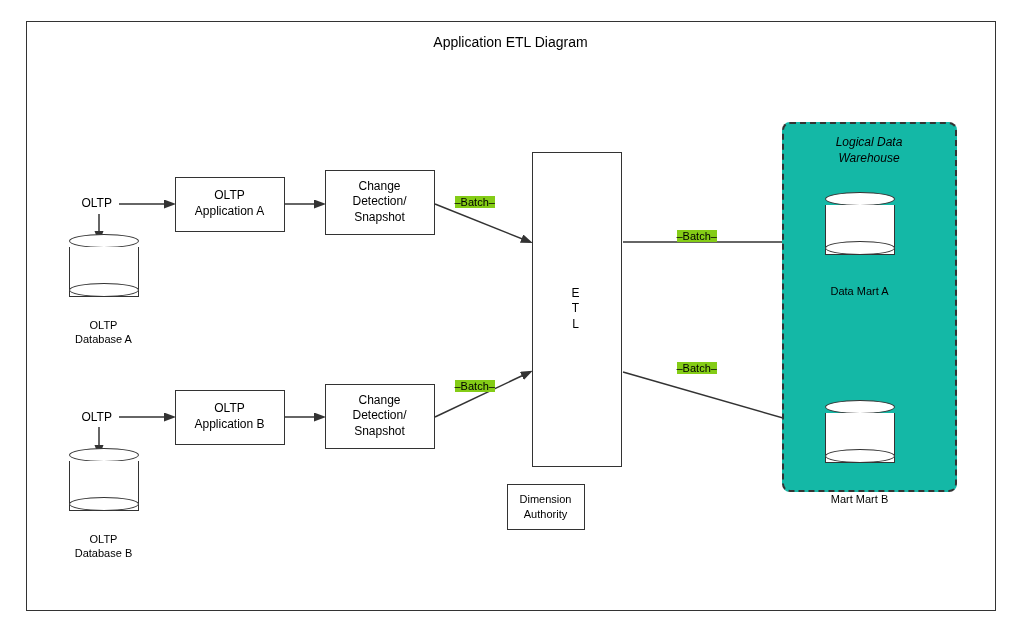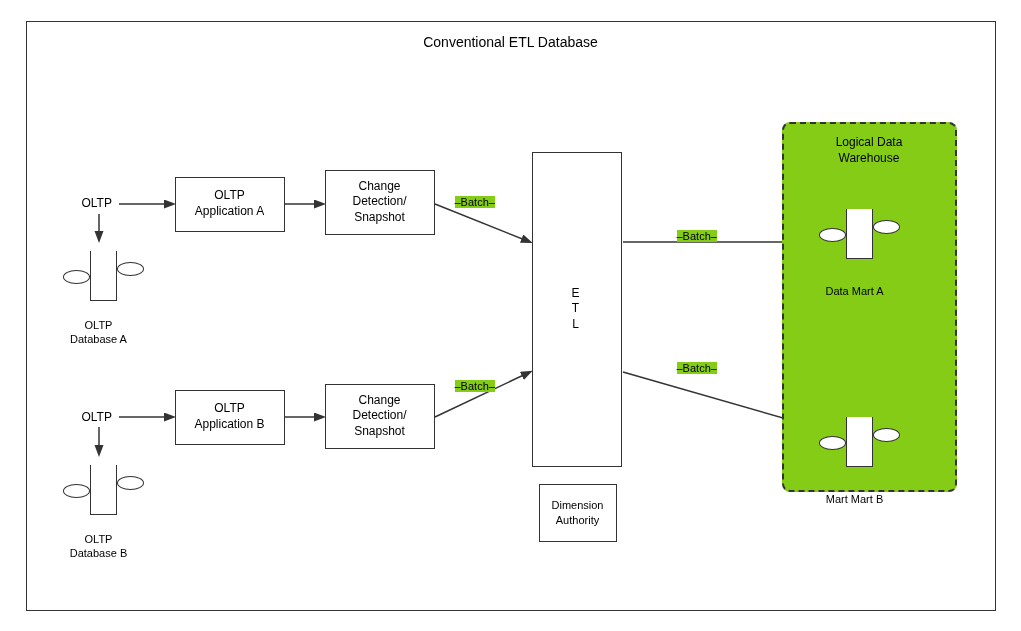--- a/index.html
+++ b/index.html
@@ -36,23 +36,23 @@
       align-items: center;
       justify-content: center;
       text-align: center;
       font-size: 12px;
       line-height: 1.3;
     }
     
     .cylinder {
       position: absolute;
       display: flex;
-      flex-direction: row;
-      align-items: center;
-      justify-content: flex-end;
+      flex-direction: column;
+      align-items: center;
+      justify-content: flex-start;
       text-align: center;
       font-size: 11px;
       line-height: 1.3;
     }
     .cylinder-body {
       width: 70px;
       height: 55px;
       border-left: 1.5px solid #333;
       border-right: 1.5px solid #333;
       border-bottom: 1.5px solid #333;
@@ -76,41 +76,42 @@
       border-radius: 50%;
       background: #fff;
       margin-top: -14px;
       z-index: 1;
     }
     
     .dashed-box {
       position: absolute;
       border: 2px dashed #333;
       border-radius: 8px;
-      background: #84cc16;
+      background: #14b8a6;
+      font-style: italic;
     }
     
     .arrows-svg {
       position: absolute;
       top: 0; left: 0;
       width: 100%;
       height: 100%;
       pointer-events: none;
     }
     .arrow-label {
       position: absolute;
       font-size: 11px;
       background: #84cc16;
     }
   </style>
 </head>
 <body>
 
 <div class="diagram-container">
-  <div class="diagram-title">Conventional ETL Database</div>
+  <div class="diagram-title">Application ETL Diagram</div>
 
   <svg class="arrows-svg">
 
     <defs>
       <marker id="arrow" markerWidth="8" markerHeight="8" refX="6" refY="3" orient="auto">
         <path d="M0,0 L0,6 L8,3 z" fill="#333"></path>
       </marker>
     </defs>
 
     <line x1="92" y1="182" x2="146" y2="182" stroke="#333" stroke-width="1.5" marker-end="url(#arrow)"></line>
@@ -152,21 +153,21 @@
 Detection/
 Snapshot</span>
   </div>
 
   <div class="box" style="left:505px; top:130px; width:90px; height:315px;">
     <span style="white-space:pre-line; letter-spacing:2px;">E
 T
 L</span>
   </div>
 
-  <div class="box" style="left:512px; top:462px; width:78px; height:58px;">
+  <div class="box" style="left:480px; top:462px; width:78px; height:46px;">
     <span style="white-space:pre-line; font-size:11px;">Dimension
 Authority</span>
   </div>
 
   <div class="box" style="left:148px; top:368px; width:110px; height:55px;">
     <span style="white-space:pre-line;">OLTP
 Application B</span>
   </div>
 
   <div class="box" style="left:298px; top:362px; width:110px; height:65px;">

